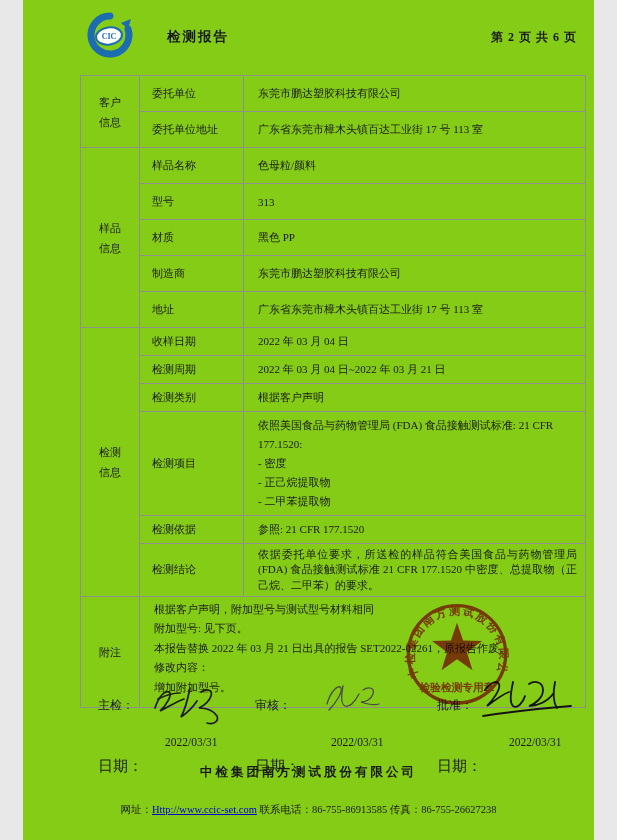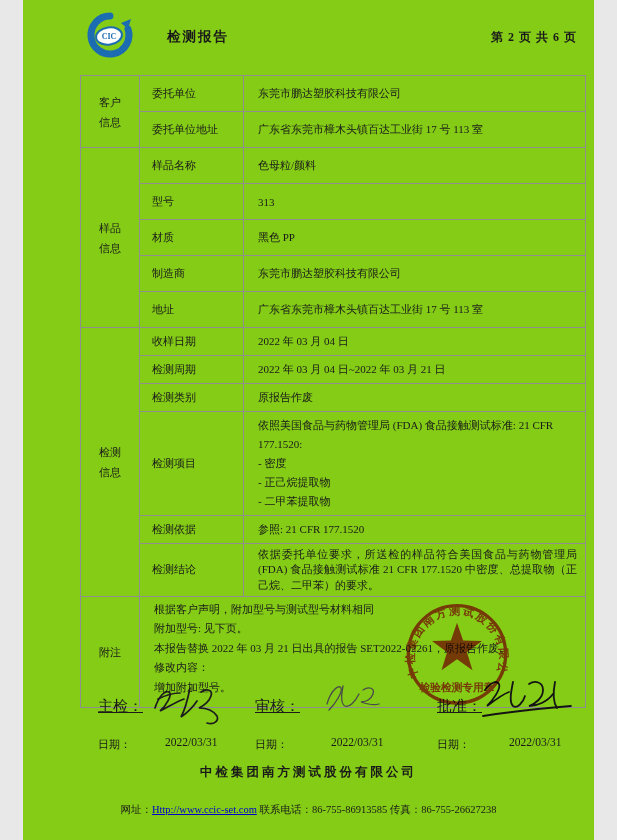--- a/index.html
+++ b/index.html
@@ -23,23 +23,23 @@
   td.lbl{width:90px;padding-left:12px;}
   td.val{padding-left:14px;padding-right:8px;}
   tr.h33 td{height:33px;}
   tr.h25 td{height:25px;}
   td.multi{vertical-align:middle;padding-top:4px;padding-bottom:4px;}
   td.multi .ln{line-height:19px;}
   td.concl{line-height:15.3px;text-align:justify;padding-top:3px;padding-bottom:3px;}
   td.note-cell{vertical-align:middle;padding-top:3px;padding-bottom:10px;}
   td.note-cell .ln{line-height:19.5px;}
   
-  .sig-label{position:absolute;font-size:15px;text-decoration:underline;}
+  .sig-label{position:absolute;font-size:12px;}
   .sig-svg{position:absolute;}
-  .date-label{position:absolute;font-size:11px;}
+  .date-label{position:absolute;font-size:15px;margin-top:20px;}
   .date-value{position:absolute;font-size:11.5px;}
   
   .stamp{position:absolute;left:368px;top:590px;width:132px;height:132px;opacity:0.92;mix-blend-mode:multiply;pointer-events:none;}
   
   .foot-company{position:absolute;left:0;right:0;top:764px;text-align:center;font-size:12.5px;font-weight:bold;letter-spacing:3px;}
   .foot-line{position:absolute;left:0;right:0;text-align:center;font-size:10.5px;}
   .foot-addr{top:788px;}
   .foot-web{top:803px;}
   .foot-web a{color:#0000cc;text-decoration:underline;}
 </style>
@@ -105,21 +105,21 @@
       </td>
       <td class="lbl">收样日期</td>
       <td class="val">2022 年 03 月 04 日</td>
     </tr>
     <tr class="h25">
       <td class="lbl">检测周期</td>
       <td class="val">2022 年 03 月 04 日~2022 年 03 月 21 日</td>
     </tr>
     <tr class="h25">
       <td class="lbl">检测类别</td>
-      <td class="val">原报告作废</td>
+      <td class="val">根据客户声明</td>
     </tr>
     <tr>
       <td class="lbl">检测项目</td>
       <td class="val multi">
         <div class="ln">依照美国食品与药物管理局 (FDA) 食品接触测试标准: 21 CFR</div>
         <div class="ln">177.1520:</div>
         <div class="ln">- 密度</div>
         <div class="ln">- 正己烷提取物</div>
         <div class="ln">- 二甲苯提取物</div>
       </td>

